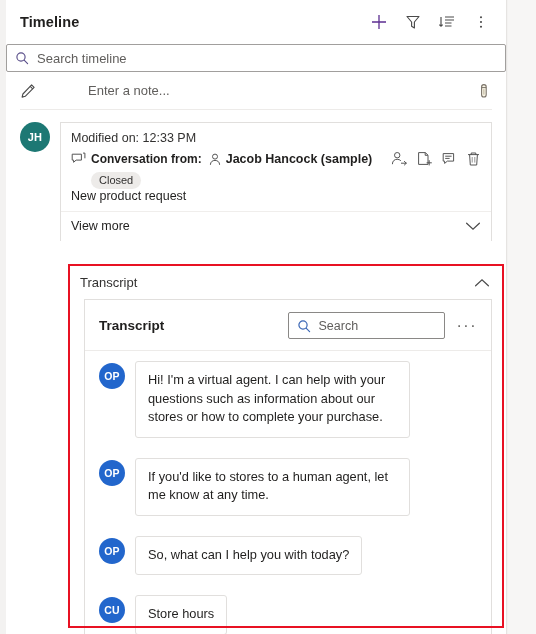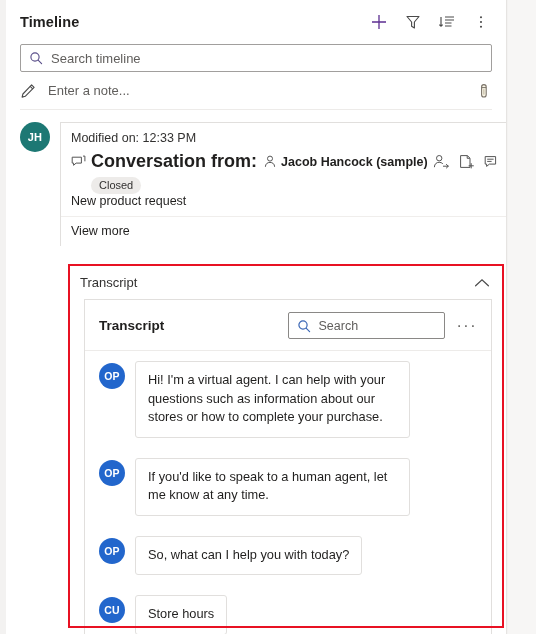--- a/index.html
+++ b/index.html
@@ -56,40 +56,41 @@
   }
   .icon-btn {
     width: 30px; height: 30px;
     display: flex; align-items: center; justify-content: center;
     cursor: pointer;
     background: none; border: none; padding: 0;
   }
   .icon-btn svg { display: block; }
 
   
-  .search-wrap { padding: 0 14px; }
+  .search-wrap { padding: 0 0; }
   .search-box {
     height: 28px;
     border: 1px solid #a19f9d;
     border-radius: 2px;
     display: flex; align-items: center;
     padding: 0 8px;
     box-sizing: border-box;
   }
   .search-box .mag { flex: 0 0 auto; margin-right: 8px; display:flex; }
   .search-ph {
     font-size: 13px; color: #605e5c;
   }
 
   
   .note-row {
     margin: 0 14px;
     height: 37px;
     display: flex; align-items: center;
     border-bottom: 1px solid #edebe9;
+    gap: 40px;
   }
   .note-pencil { margin-right: 12px; display:flex; }
   .note-ph { font-size: 13px; color: #605e5c; flex: 1; }
   .note-clip { display:flex; }
 
   
   .tl-item {
     display: flex;
     padding: 12px 14px 0 14px;
   }
@@ -110,21 +111,21 @@
   .item-inner { padding: 8px 10px 0 10px; }
   .modified-on {
     font-size: 12.5px; color: #323130; margin-bottom: 6px;
   }
   .conv-line {
     display: flex; align-items: center; gap: 5px;
     margin-bottom: 3px;
   }
   .conv-icon { display:flex; flex: 0 0 auto; }
   .conv-label {
-    font-size: 18px; font-weight: bold; color: #201f1e; white-space: nowrap;
+    font-size: 12px; font-weight: bold; color: #201f1e; white-space: nowrap;
   }
   .person-icon { display:flex; flex: 0 0 auto; margin-left: 2px; }
   .conv-person {
     font-size: 12.5px; font-weight: bold; color: #201f1e; white-space: nowrap;
   }
   .conv-tools {
     margin-left: auto; display: flex; align-items: center; gap: 8px;
   }
   .conv-tools .t { display:flex; cursor: pointer; }
   .badge-row { padding-left: 20px; }
@@ -422,21 +423,21 @@
           <div class="msg-row">
             <div class="msg-avatar" style="background:#2266cc">OP</div>
             <div class="msg-col">
               <div class="bubble">Hi! I'm a virtual agent. I can help with your questions such as information about our stores or how to complete your purchase.</div>
             </div>
           </div>
 
           <div class="msg-row">
             <div class="msg-avatar" style="background:#2266cc">OP</div>
             <div class="msg-col">
-              <div class="bubble">If you'd like to speak to a human agent, let me know at any time.</div>
+              <div class="bubble">If you'd like to stores to a human agent, let me know at any time.</div>
             </div>
           </div>
 
           <div class="msg-row">
             <div class="msg-avatar" style="background:#2266cc">OP</div>
             <div class="msg-col">
               <div class="bubble narrow">So, what can I help you with today?</div>
             </div>
           </div>
 

